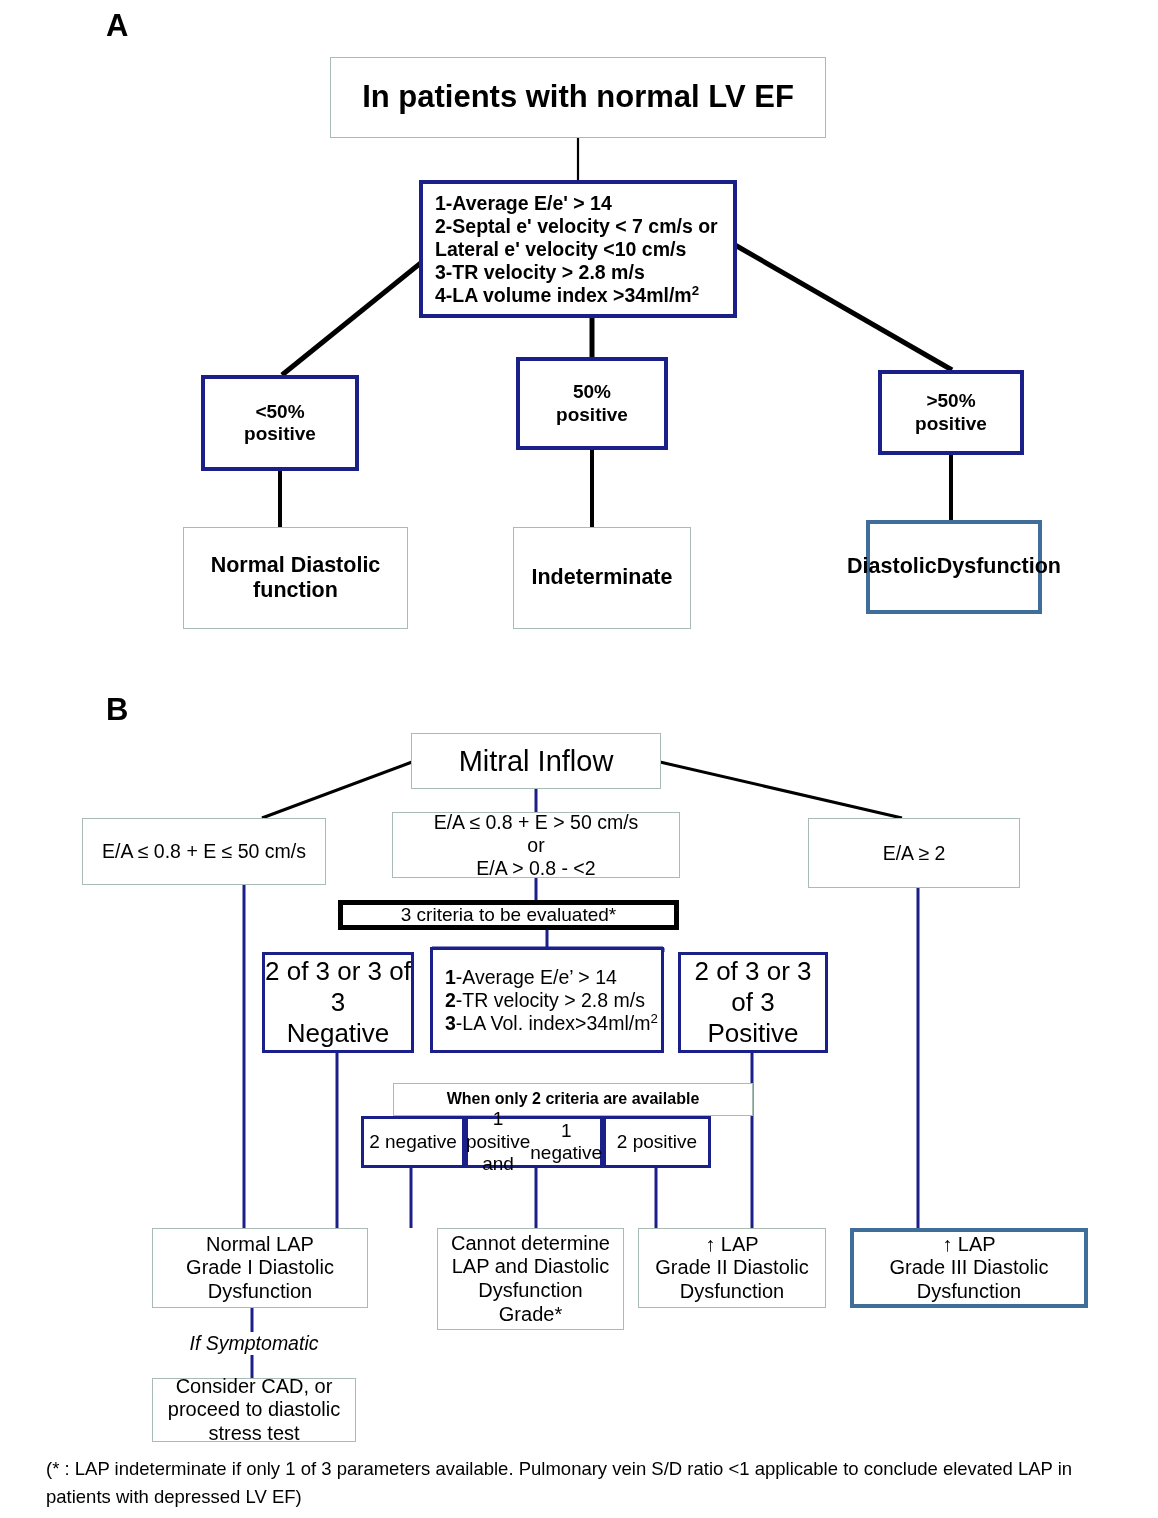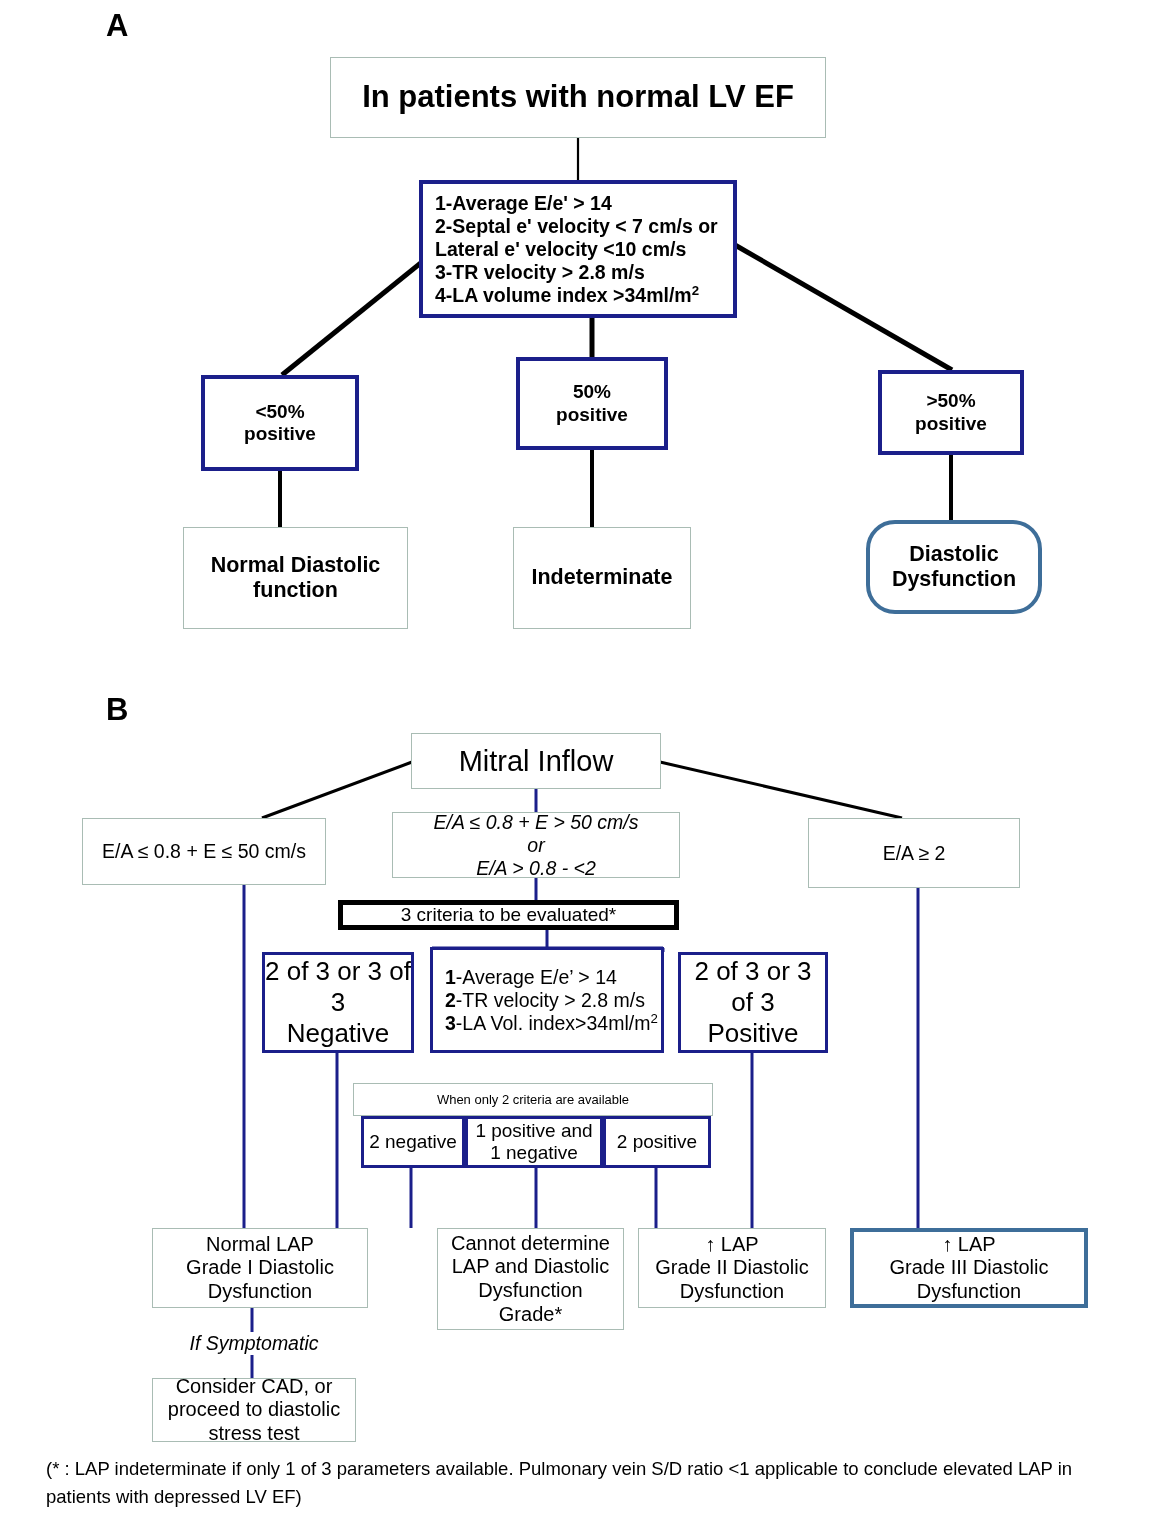--- a/index.html
+++ b/index.html
@@ -26,21 +26,21 @@
   }
   .t-title{font-size:31px;font-weight:bold;}
   .t-crit{font-size:19.5px;font-weight:bold;text-align:left;justify-content:flex-start;padding-left:12px;}
   .t-pct{font-size:19px;font-weight:bold;}
   .t-out{font-size:21.5px;font-weight:bold;}
   .t-mitral{font-size:29px;font-weight:normal;}
   .t-ea{font-size:19.5px;font-weight:normal;}
   .t-crit3{font-size:19px;font-weight:normal;}
   .t-critB{font-size:19.5px;font-weight:normal;text-align:left;justify-content:flex-start;padding-left:12px;}
   .t-cnt{font-size:26px;font-weight:normal;}
-  .t-when{font-size:13px;font-weight:normal;}
+  .t-when{font-size:16px;font-weight:bold;margin-left:40px;}
   .t-small{font-size:19px;font-weight:normal;}
   .t-outB{font-size:20px;font-weight:normal;}
   .t-sym{position:absolute;font-size:19.5px;font-style:italic;font-weight:normal;}
   .t-foot{position:absolute;font-size:18.5px;font-weight:normal;line-height:1.5;text-align:left;}
 
   .ml{display:block;}
   sup{font-size:0.68em;vertical-align:super;line-height:0;}
   .numlead{font-weight:bold;}
 </style>
 </head>
@@ -112,32 +112,32 @@
     <span class="ml">positive</span>
   </div>
 
   <div class="node b-gray t-out" style="left:175px;top:527px;width:225px;height:102px;flex-direction:column;margin-left:8px;">
     <span class="ml">Normal Diastolic</span>
     <span class="ml">function</span>
   </div>
   <div class="node b-gray t-out" style="left:513px;top:527px;width:178px;height:102px;flex-direction:column;">
     <span class="ml">Indeterminate</span>
   </div>
-  <div class="node b-steel t-out" style="left:866px;top:520px;width:176px;height:94px;flex-direction:column;border-radius:29px;">
+  <div class="node b-steel t-out" style="left:866px;top:520px;width:176px;height:94px;flex-direction:row;">
     <span class="ml">Diastolic</span>
     <span class="ml">Dysfunction</span>
   </div>
 
   <div class="panelLabel" style="left:106px;top:692px;">B</div>
 
   <div class="node b-gray t-mitral" style="left:411px;top:733px;width:250px;height:56px;">
     <span>Mitral Inflow</span>
   </div>
 
-  <div class="node b-gray t-ea" style="left:392px;top:812px;width:288px;height:66px;font-style:italic;" style2="">
+  <div class="node b-gray t-ea" style="left:392px;top:812px;width:288px;height:66px;" style2="">
     <span>
       <span class="ml">E/A ≤ 0.8 + E &gt; 50 cm/s</span>
       <span class="ml">or</span>
       <span class="ml">E/A &gt; 0.8 - &lt;2</span>
     </span>
   </div>
 
   <div class="node b-gray t-ea" style="left:82px;top:818px;width:244px;height:67px;">
     <span>E/A ≤ 0.8 + E ≤ 50 cm/s</span>
   </div>
@@ -166,21 +166,21 @@
     <span class="ml">Positive</span>
   </div>
 
   <div class="node b-gray t-when" style="left:353px;top:1083px;width:360px;height:33px;">
     <span>When only 2 criteria are available</span>
   </div>
 
   <div class="node b-navy-t t-small" style="left:361px;top:1116px;width:104px;height:52px;flex-direction:column;">
     <span class="ml">2 negative</span>
   </div>
-  <div class="node b-navy-t t-small" style="left:465px;top:1116px;width:138px;height:52px;flex-direction:column;">
+  <div class="node b-navy-t t-small" style="left:465px;top:1116px;width:138px;height:52px;flex-direction:row;">
     <span class="ml">1 positive and</span>
     <span class="ml">1 negative</span>
   </div>
   <div class="node b-navy-t t-small" style="left:603px;top:1116px;width:108px;height:52px;flex-direction:column;">
     <span class="ml">2 positive</span>
   </div>
 
   <div class="node b-gray t-outB" style="left:152px;top:1228px;width:216px;height:80px;flex-direction:column;">
     <span class="ml">Normal  LAP</span>
     <span class="ml">Grade I Diastolic</span>

